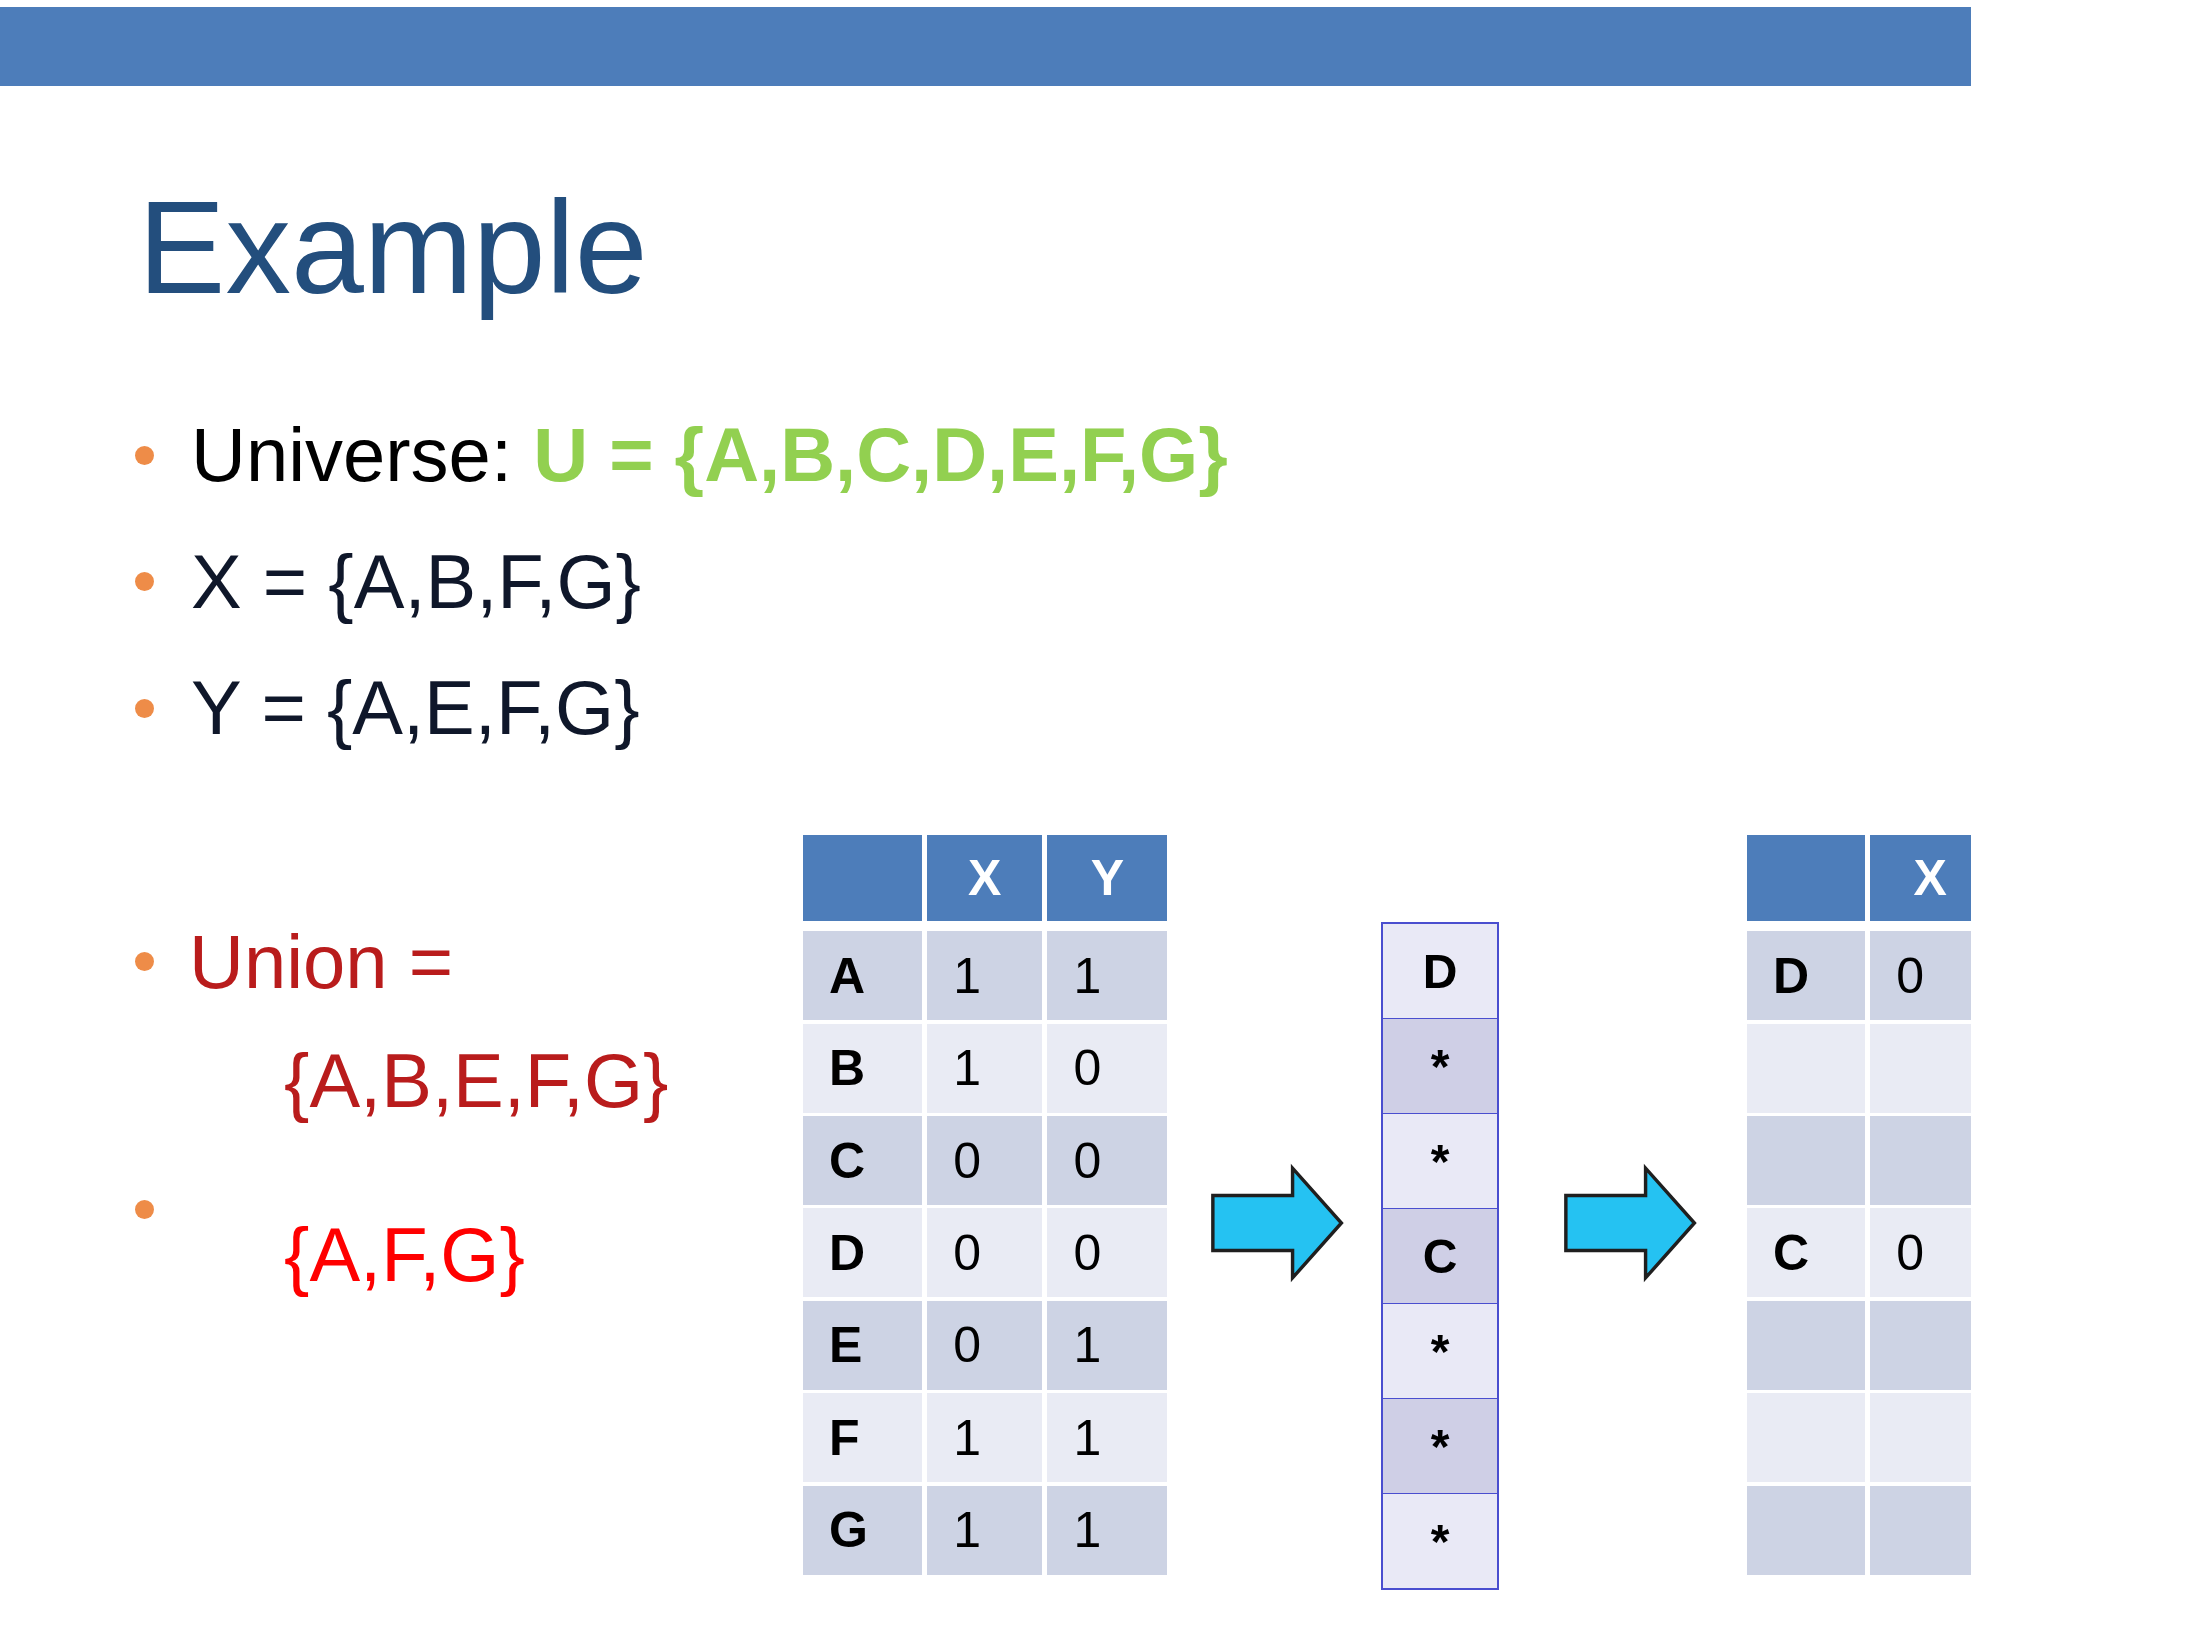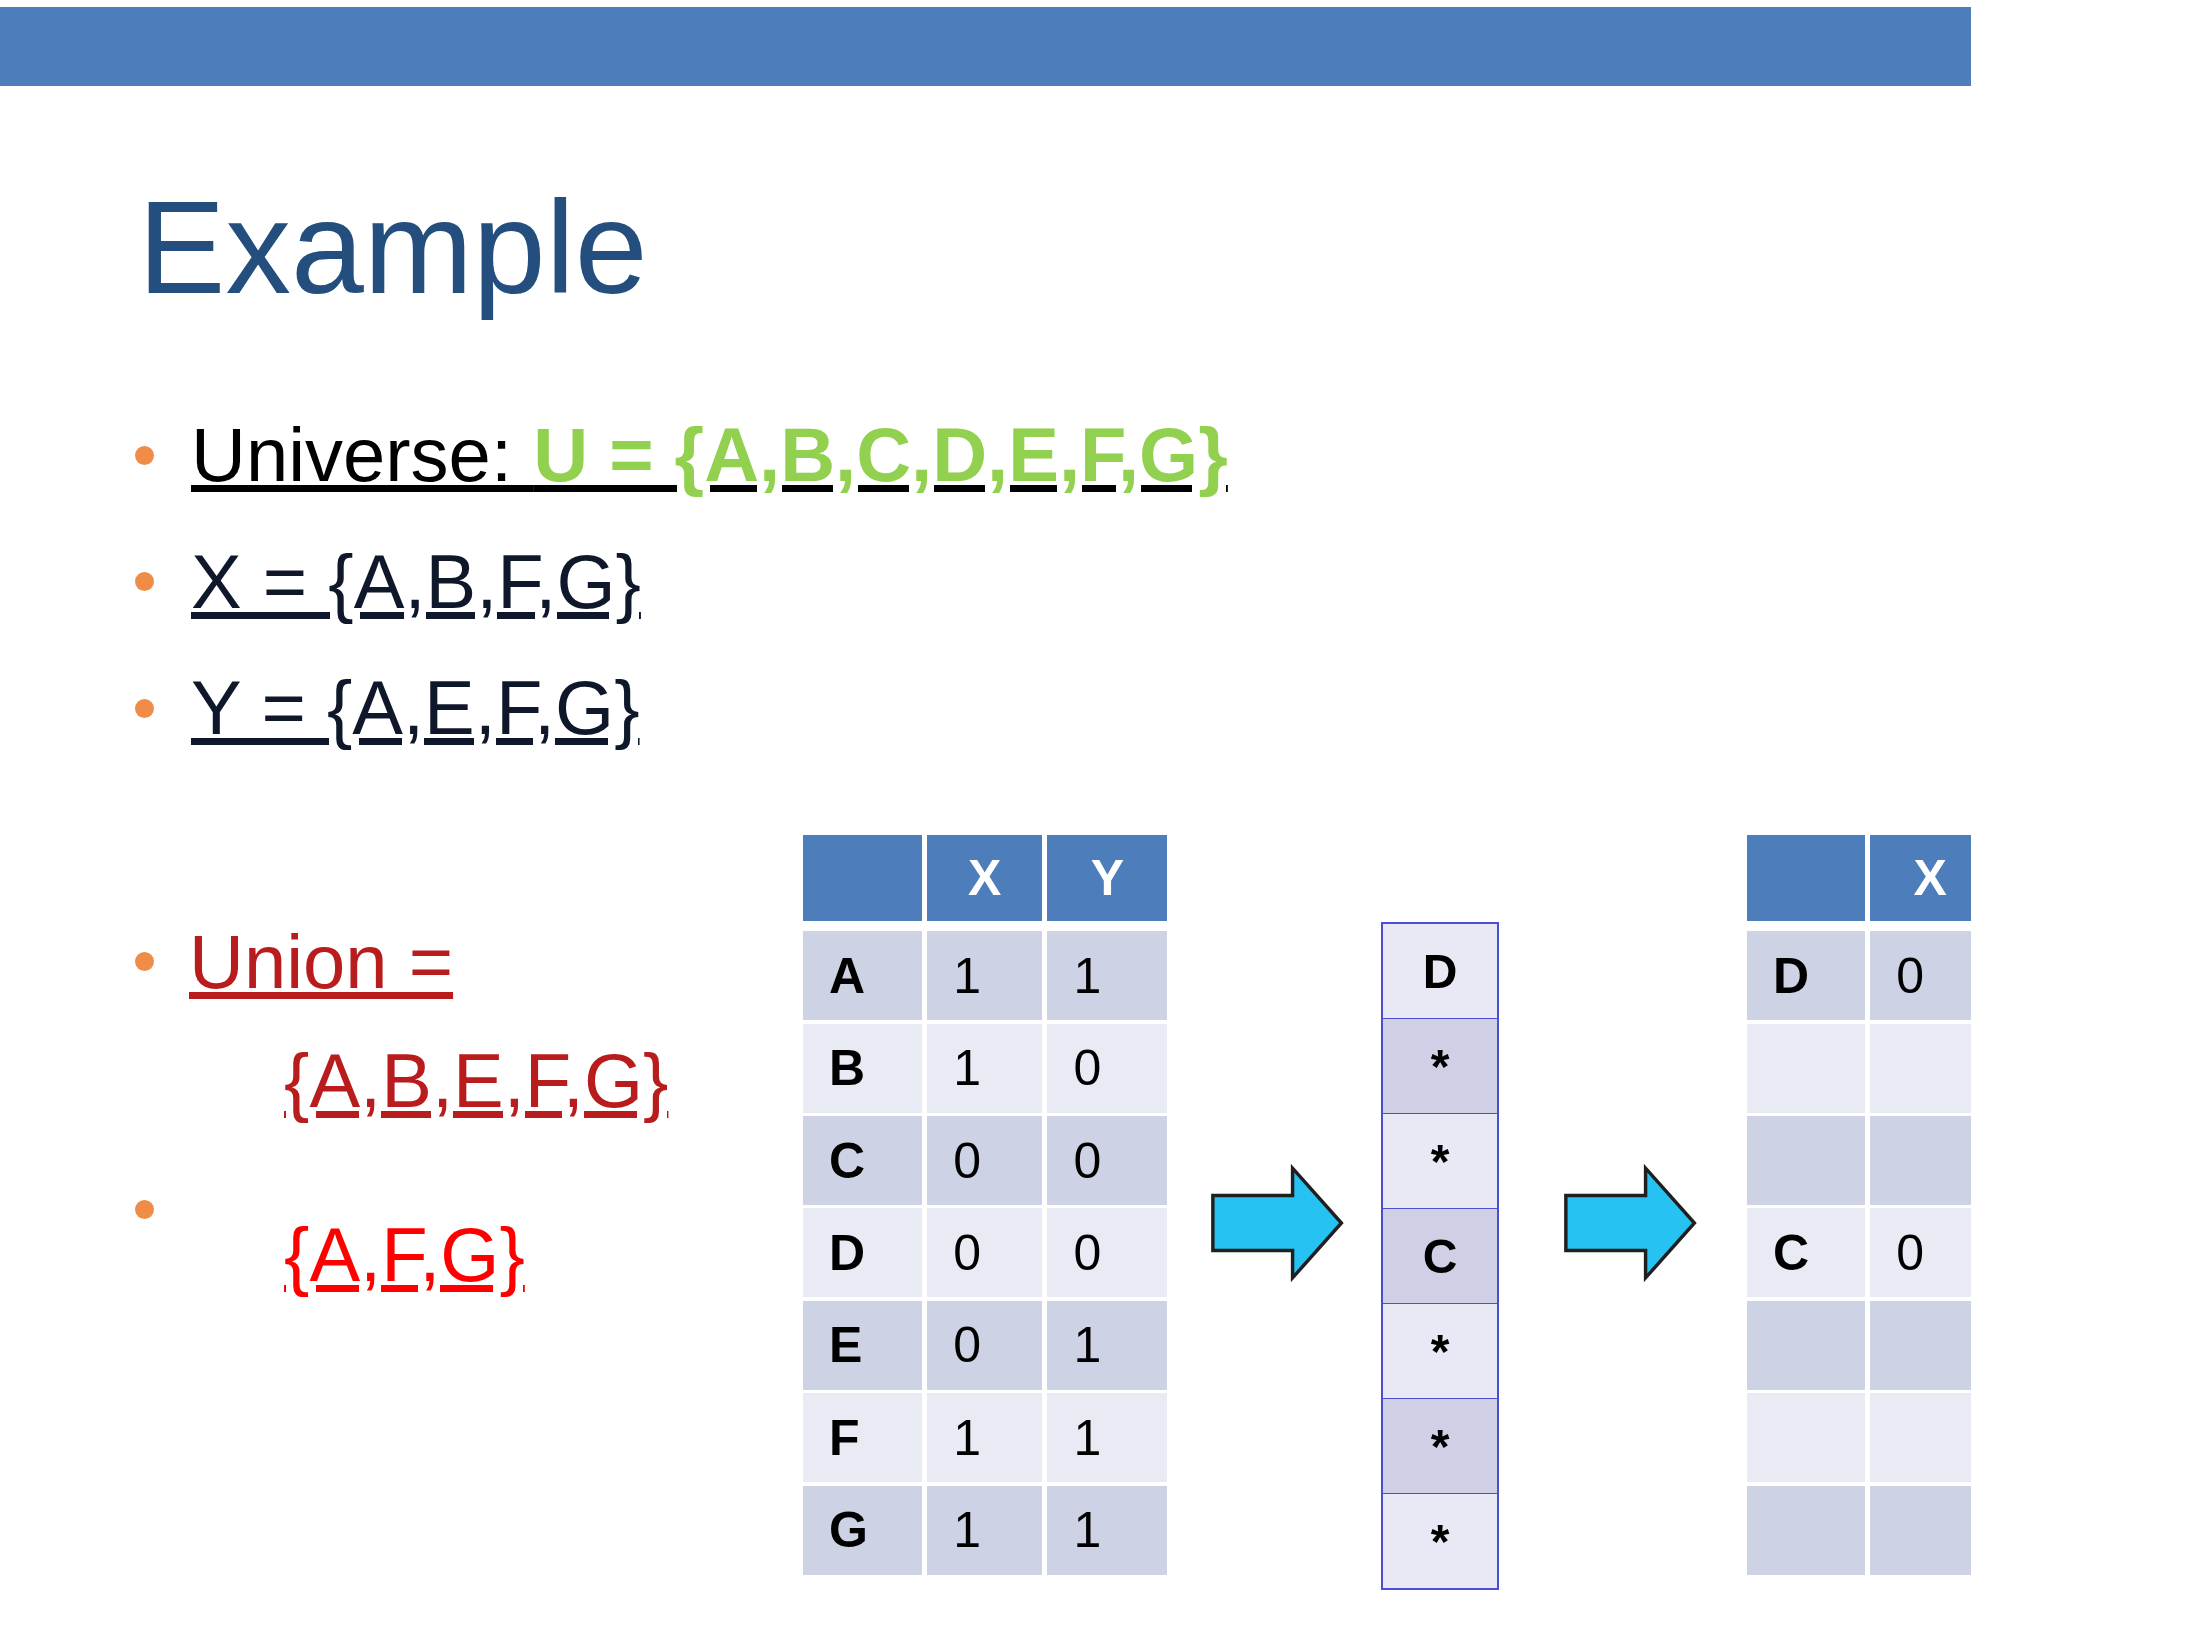--- a/index.html
+++ b/index.html
@@ -1,20 +1,20 @@
 <!DOCTYPE html>
 <html style="font-size:13.8px"><head>
 <meta charset="utf-8">
 <style>
   html,body{margin:0;padding:0;background:#ffffff;}
   .slide{position:relative;width:1971px;height:1652px;background:#ffffff;overflow:hidden;
          font-family:"Liberation Sans",sans-serif;color:#000;}
   .top-bar{position:absolute;left:0;top:6.9px;width:2203px;height:79px;background:#4d7dba;}
   .title{position:absolute;left:138px;top:182px;font-size:131px;line-height:1;color:#234e7d;}
-  .line{position:absolute;line-height:1;font-size:76px;white-space:nowrap;text-decoration:underline;}
+  .line{position:absolute;line-height:1;font-size:76px;white-space:nowrap;}
   .dot{position:absolute;width:19px;height:19px;border-radius:50%;background:#ee8c48;}
   .green{color:#92d050;font-weight:bold;}
   .blue{color:#0f172a;}
   .yellow{color:#b91c1c;}
   .red{color:#ff0000;}
   .annotation{position:absolute;left:1367px;top:592px;font-size:52px;line-height:67px;color:#0d0d0d;white-space:nowrap;}
 
   
   .tbl{position:absolute;display:flex;flex-direction:column;}
   .tbl-header{display:flex;gap:5.2px;height:86px;margin-bottom:10.3px;}

